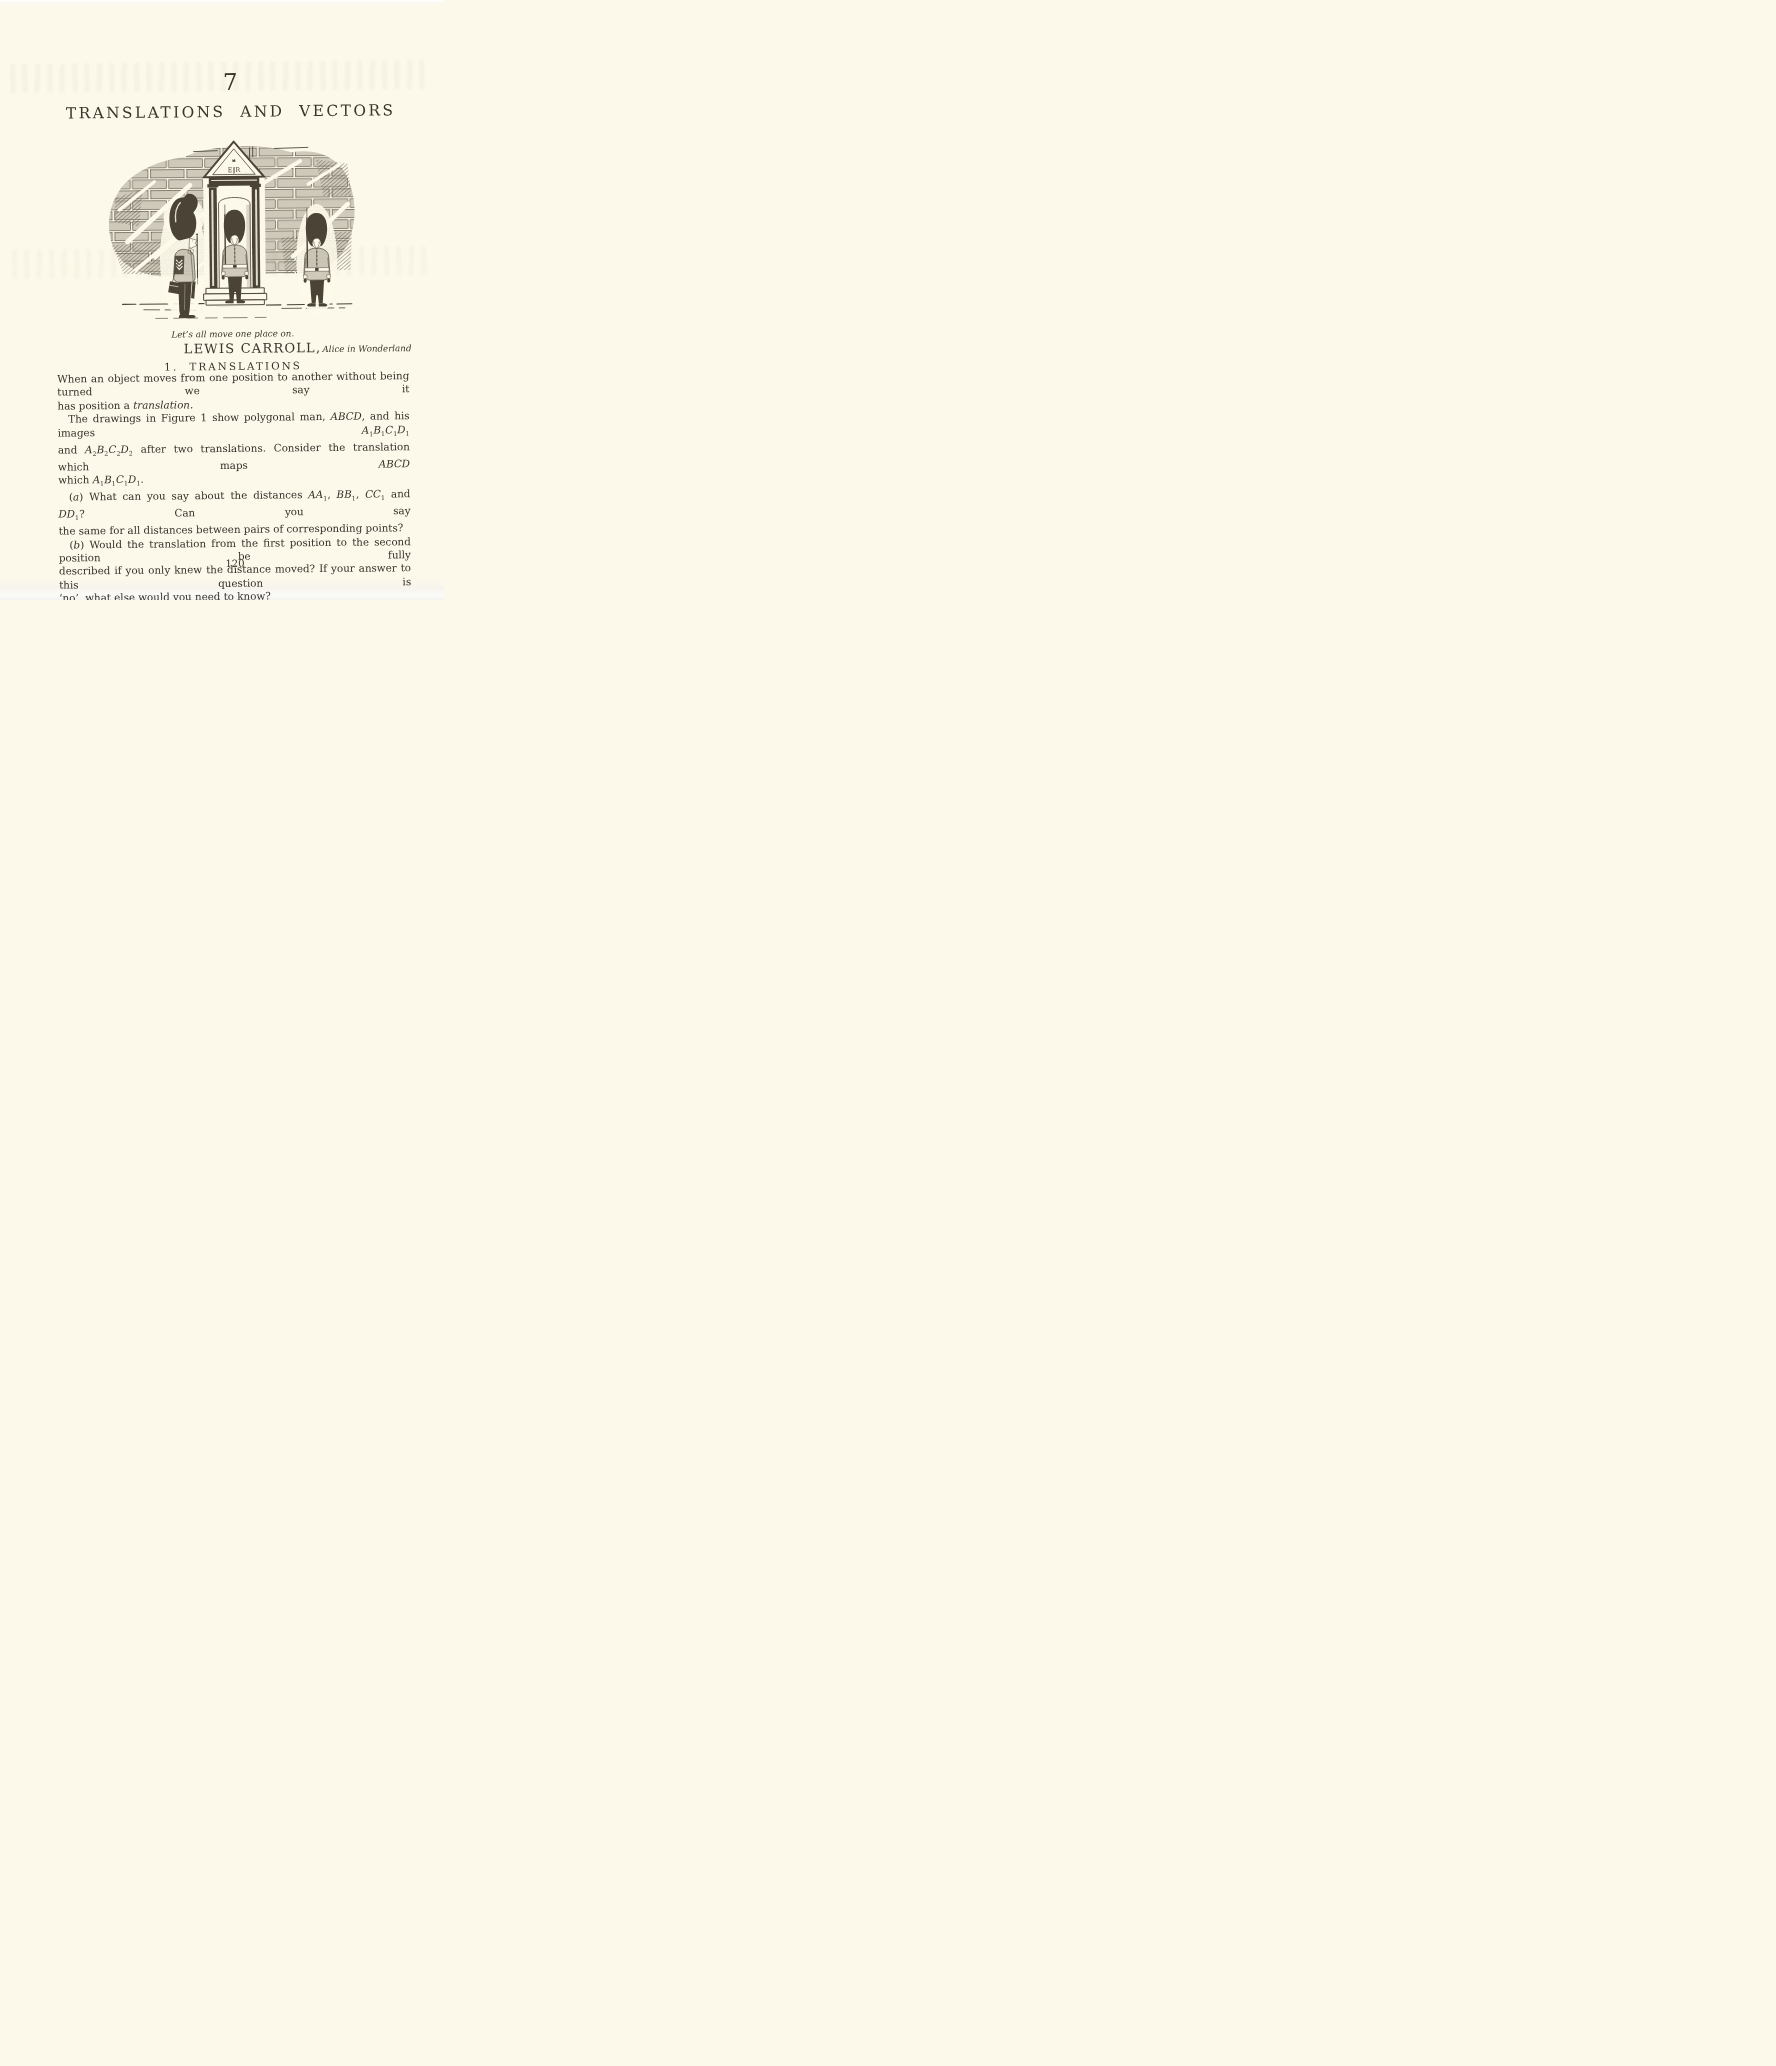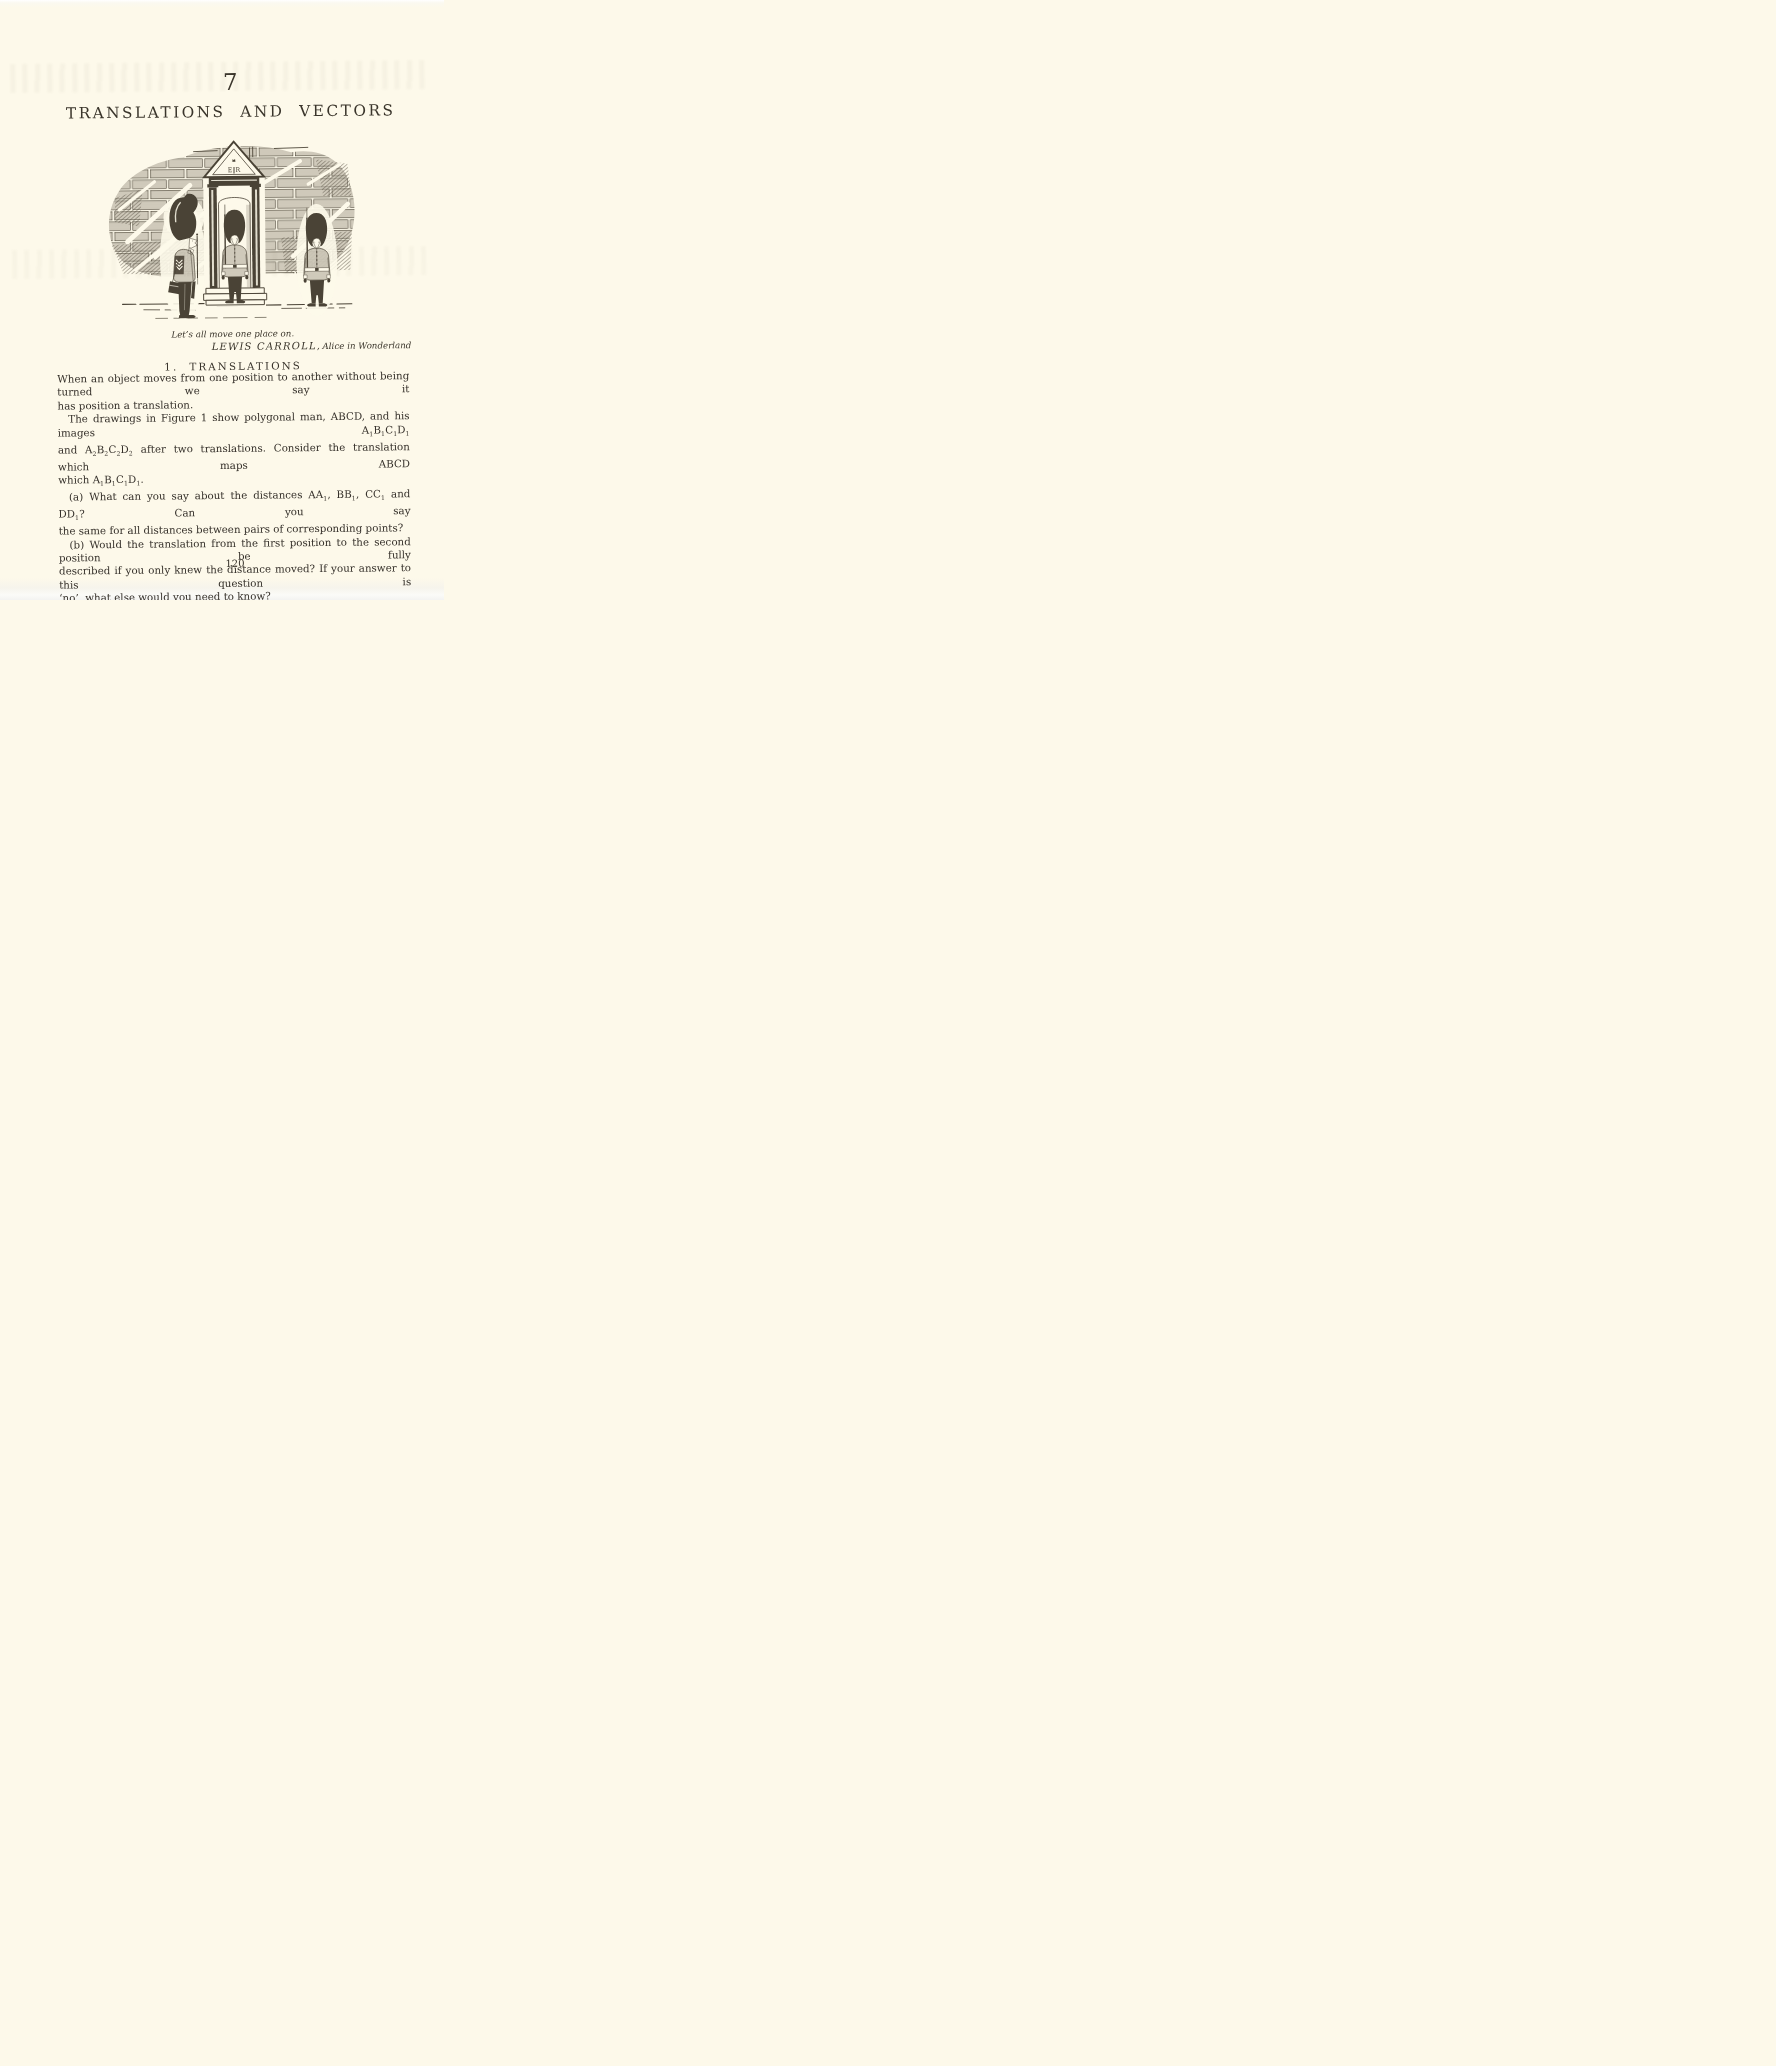--- a/index.html
+++ b/index.html
@@ -12,30 +12,30 @@
   .ghost{position:absolute;left:16.5px;right:16.5px;height:29px;opacity:0.045;pointer-events:none;
     background:repeating-linear-gradient(91deg,#6b6046 0 5px,transparent 5px 12.4px);filter:blur(0.8px);}
   .chapnum{position:absolute;top:69px;width:100%;text-align:center;
     font-size:23px;color:#3b362c;}
   .chaptitle{position:absolute;top:103px;width:100%;text-align:center;
     font-size:15.3px;letter-spacing:2.5px;word-spacing:7.4px;color:#3a352b;white-space:nowrap;}
   .fig{position:absolute;top:137px;left:40px;width:268px;height:184px;}
   .caption{position:absolute;top:329px;width:100%;text-align:center;
     font-style:italic;font-size:8.7px;color:#3a352b;}
   .attrib{position:absolute;top:341px;right:-2.5px;text-align:right;white-space:nowrap;color:#3a352b;}
-  .attrib-name{font-size:10px;letter-spacing:1.2px;font-style:italic;}
+  .attrib-name{font-size:13px;letter-spacing:1.2px;}
   .attrib-work{font-style:italic;font-size:8.7px;text-align:center;}
   .sechead{position:absolute;top:360px;width:100%;text-align:center;
     font-size:10.3px;letter-spacing:2.1px;word-spacing:5.8px;color:#37322a;}
   .bodytext{position:absolute;top:371px;left:0;width:352px;
     font-size:10.3px;line-height:13.4px;color:#35302a;}
   .line{text-align:justify;}
   .line.full{text-align:justify;text-align-last:justify;}
   .line.indent{text-indent:10.7px;}
-  .i{}
+  .i{font-style:italic;}
   .sb{font-size:61%;font-style:normal;vertical-align:-0.42em;letter-spacing:0.2px;}
   .pageno{position:absolute;top:558px;width:100%;text-align:center;
     font-size:10px;color:#37322a;}
 </style>
 </head>
 <body>
 
 <div class="page">
   <div class="content">
     <div class="ghost" style="top:62px;"></div>

